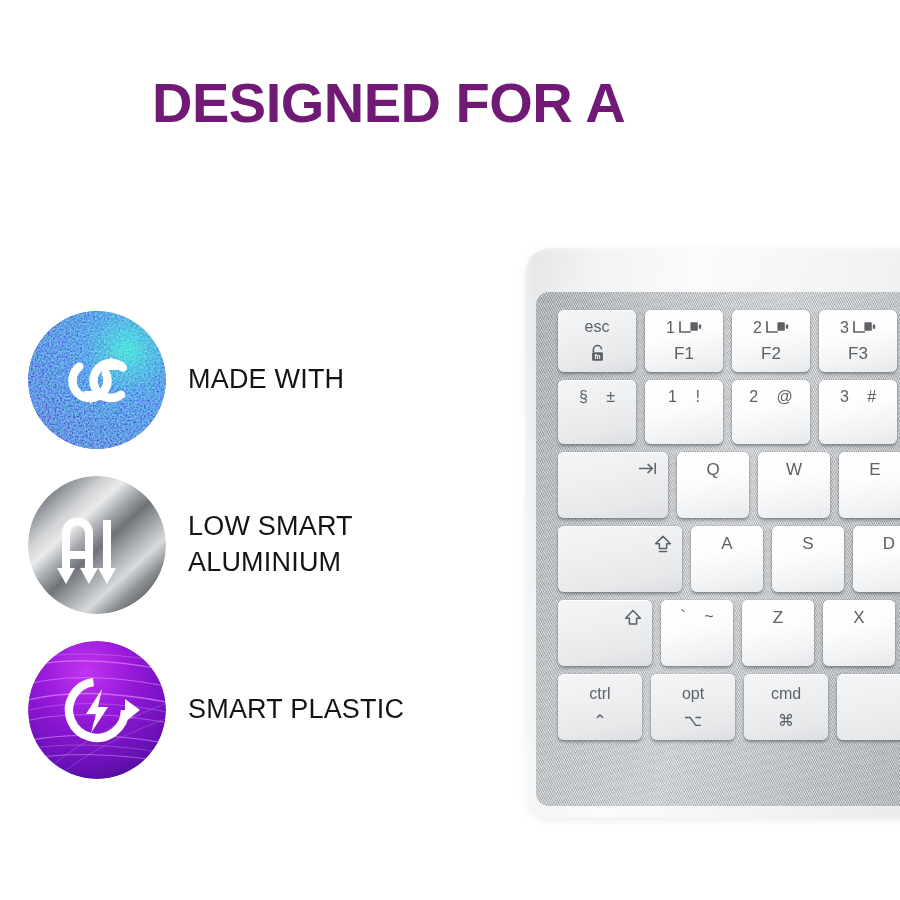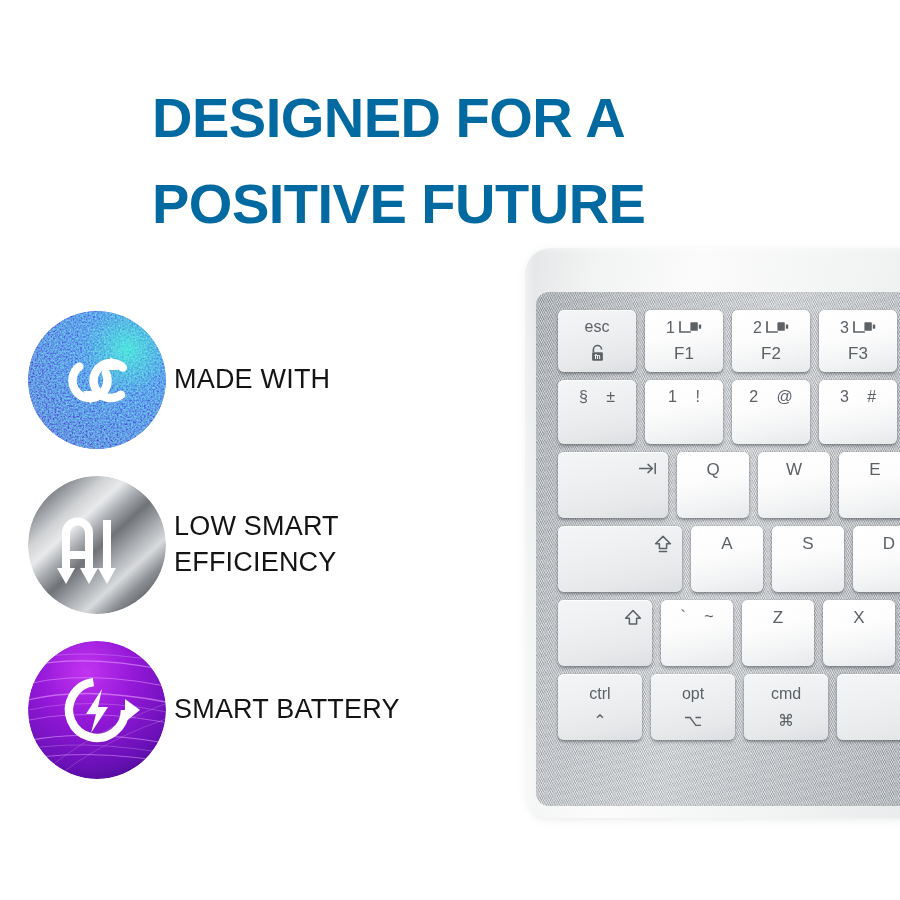--- a/index.html
+++ b/index.html
@@ -25,23 +25,22 @@
     position: absolute;
     left: 152px;
     top: 68px;
     width: 640px;
   }
   .headline-line {
     font-size: 56px;
     font-weight: 700;
     letter-spacing: -0.5px;
     line-height: 1.26;
-    color: #0369a1;
+    color: #701a75;
     white-space: nowrap;
-    margin-top: 15px;
   }
 
   
   #features {
     position: absolute;
     left: 28px;
     top: 308px;
     width: 490px;
   }
   .feature-row {
@@ -55,21 +54,21 @@
     width: 138px;
     height: 138px;
     min-width: 138px;
     border-radius: 50%;
     overflow: hidden;
     flex-shrink: 0;
   }
   .badge svg { display: block; width: 100%; height: 100%; }
 
   .feature-label {
-    margin-left: 8px;
+    margin-left: 22px;
     font-size: 27px;
     font-weight: 400;
     line-height: 1.33;
     color: #141414;
     letter-spacing: 0.2px;
   }
   .feature-label .lbl-line { display: block; white-space: nowrap; }
 
   
   #keyboard-photo {
@@ -184,21 +183,20 @@
       linear-gradient(to top, #ffffff 0px, rgba(255,255,255,0) 26px);
   }
 </style>
 </head>
 <body>
 
 <div id="page">
 
   <div id="headline">
     <div class="headline-line">DESIGNED FOR A</div>
-    <div class="headline-line">POSITIVE FUTURE</div>
   </div>
 
   <div id="features">
 
     <div class="feature-row">
       <div class="badge">
         <svg viewBox="0 0 138 138">
           <defs>
             <radialGradient id="g1" cx="72%" cy="28%" r="88%">
               <stop offset="0%" stop-color="#2fe0d4"></stop>
@@ -257,21 +255,21 @@
 
           <g fill="#ffffff">
             <path d="M 29 92 L 47 92 L 38 108 Z"></path>
             <path d="M 52 92 L 70 92 L 61 108 Z"></path>
             <path d="M 70 92 L 88 92 L 79 108 Z"></path>
           </g>
         </svg>
       </div>
       <div class="feature-label">
         <span class="lbl-line">LOW SMART</span>
-        <span class="lbl-line">EFFICIENCY</span>
+        <span class="lbl-line">ALUMINIUM</span>
       </div>
     </div>
 
     <div class="feature-row">
       <div class="badge">
         <svg viewBox="0 0 138 138">
           <defs>
             <radialGradient id="g3" cx="42%" cy="22%" r="92%">
               <stop offset="0%" stop-color="#c234f0"></stop>
               <stop offset="38%" stop-color="#9418d8"></stop>
@@ -304,21 +302,21 @@
 
           <g fill="none" stroke="#ffffff" stroke-width="8.5" stroke-linecap="butt">
             <path d="M 97 69 A 28 28 0 1 1 88.5 48.8" stroke-dasharray="128 40" stroke-dashoffset="0"></path>
           </g>
           <path d="M 97 58 L 97 81 L 112 69 Z" fill="#ffffff"></path>
 
           <path d="M 74 48 L 58 73 L 68 73 L 63 92 L 80 66 L 70 66 Z" fill="#ffffff"></path>
         </svg>
       </div>
       <div class="feature-label">
-        <span class="lbl-line">SMART BATTERY</span>
+        <span class="lbl-line">SMART PLASTIC</span>
       </div>
     </div>
 
   </div>
 
   <div id="keyboard-photo">
     <div id="kb-body"></div>
     <div id="kb-plate">
 
       <div class="kb-row" style="top:18px; left:22px; gap:9px;">

